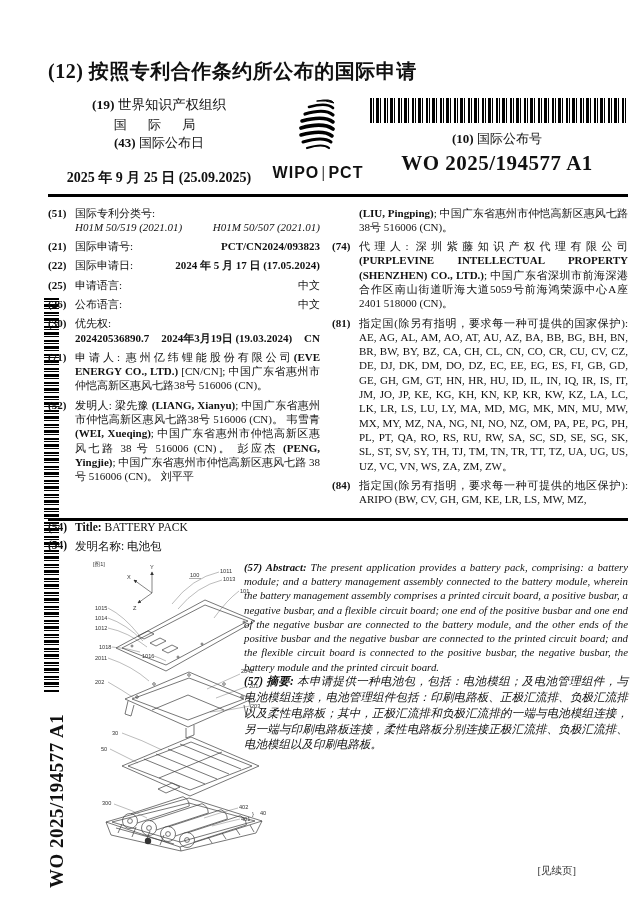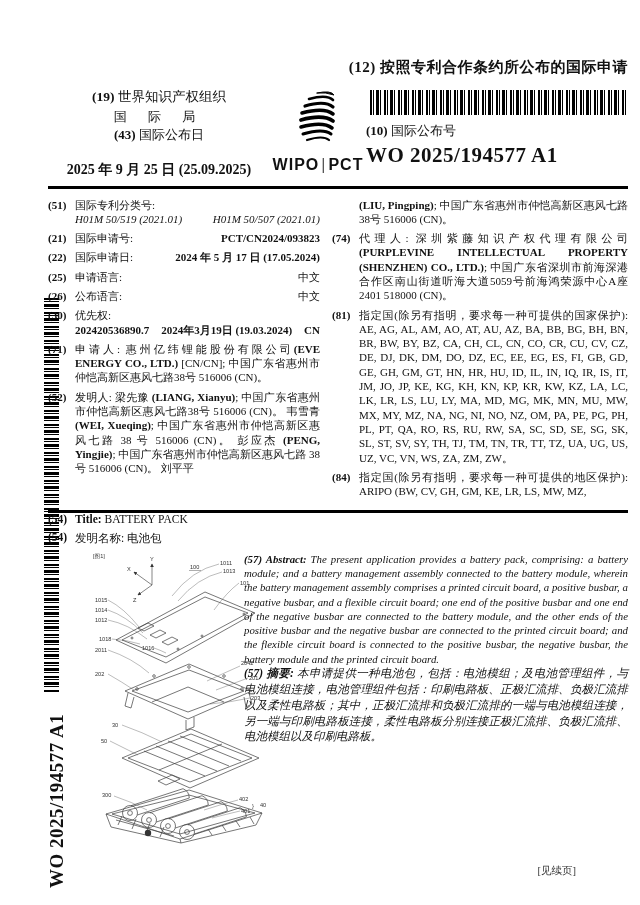--- a/index.html
+++ b/index.html
@@ -3,32 +3,32 @@
 <meta charset="utf-8">
 <style>
   html,body{margin:0;padding:0;background:#888;}
   .page{position:relative;width:640px;height:905px;background:#ffffff;margin:0 auto;
         font-family:"Liberation Serif","DejaVu Serif",serif;color:#111;overflow:hidden;}
   .content{position:absolute;left:48px;top:0;width:580px;}
   .b{font-weight:bold;}
   .bi{font-weight:normal;font-style:italic;}
 
   
-  .line12{margin-top:58px;text-align:right;font-size:15px;font-weight:bold;letter-spacing:.5px;}
+  .line12{margin-top:58px;text-align:left;font-size:20px;font-weight:bold;letter-spacing:.5px;}
   .hdr{display:flex;margin-top:11px;}
   .hdr-left{width:222px;font-size:13px;text-align:center;}
   .hdr-left .org1{font-size:13.5px;}
   .hdr-left .org2{letter-spacing:9px;margin-top:2px;}
   .hdr-left .pdl{margin-top:0;}
   .hdr-left .pdate{margin-top:17px;font-weight:bold;font-size:14px;white-space:nowrap;}
   .hdr-center{width:96px;text-align:center;}
   .wipo-txt{font-family:"Liberation Sans","DejaVu Sans",sans-serif;font-weight:bold;
             font-size:16px;letter-spacing:1px;margin-top:2px;white-space:nowrap;}
   .wipo-sep{font-weight:normal;color:#555;padding:0 2px;}
-  .hdr-right{flex:1;text-align:left;}
+  .hdr-right{flex:1;text-align:center;}
   .barcode-top{width:258px;height:25px;margin:2px 0 0 4px;
      background:repeating-linear-gradient(90deg,#000 0,#000 2px,#fff 2px,#fff 3px,#000 3px,#000 4px,#fff 4px,#fff 6px,#000 6px,#000 9px,#fff 9px,#fff 10px,#000 10px,#000 11px,#fff 11px,#fff 14px);}
   .pubno-label{margin-top:7px;font-size:13px;}
   .pubno{margin-top:3px;font-size:21px;font-weight:bold;letter-spacing:.5px;}
   .rule{height:2.5px;background:#000;margin-top:7px;}
 
   
   .cols{display:flex;margin-top:9px;font-size:11px;line-height:1.3;justify-content:space-between;}
   .col-l{width:272px;}
   .col-r{width:296px;margin-left:12px;}

